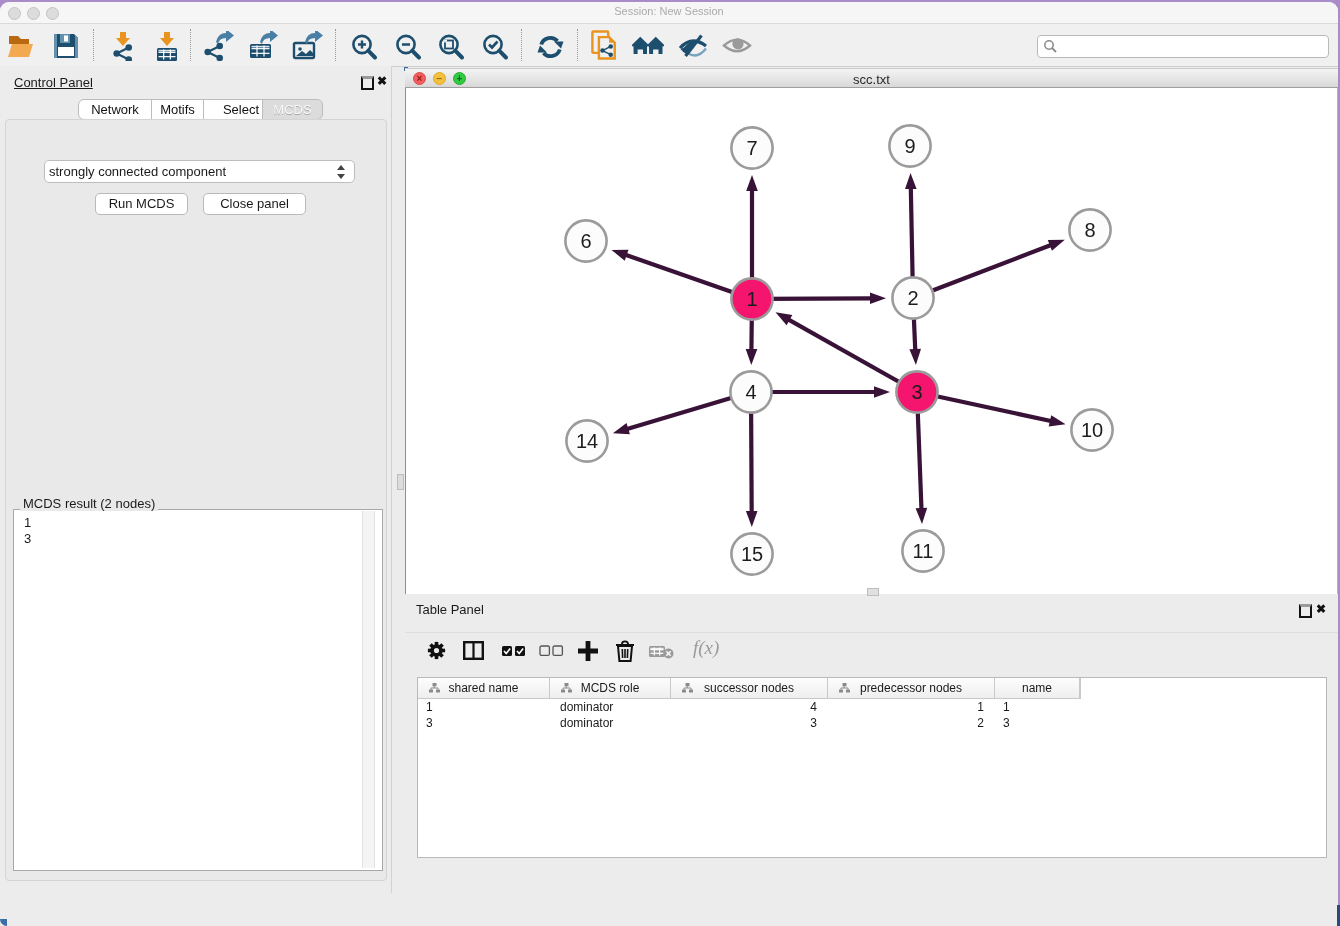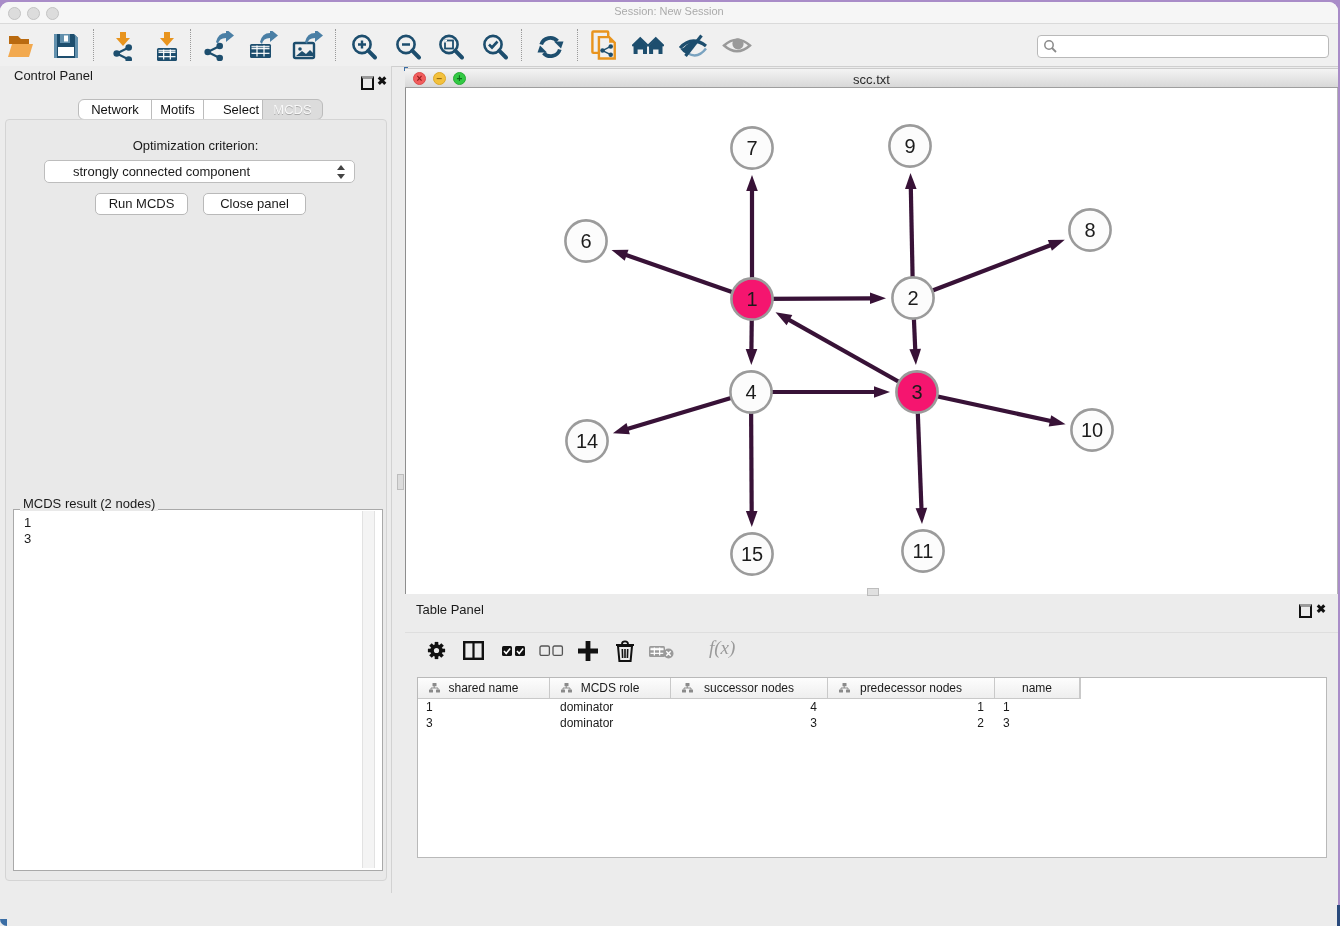--- a/index.html
+++ b/index.html
@@ -170,30 +170,29 @@
         <path d="M2 10.5 q13 -11.5 26 0 q-13 11.5 -26 0 z" fill="none" stroke="#9a9a9a" stroke-width="2.4"></path>
         <circle cx="16" cy="8.8" r="5.6" fill="#9a9a9a"></circle>
       </svg>
       <div style="position:absolute;left:1037px;top:11px;width:290px;height:21px;background:#fff;border:1px solid #b9b9b9;border-radius:4px;"></div>
       <svg style="position:absolute;left:1043px;top:15px;" width="15" height="15" viewBox="0 0 15 15">
         <circle cx="6" cy="6" r="4.2" fill="none" stroke="#8a8a8a" stroke-width="1.5"></circle>
         <line x1="9" y1="9" x2="13" y2="13" stroke="#8a8a8a" stroke-width="1.8"></line>
       </svg>
     </div>
   <div class="abs" id="cpanel">
-    <div class="ptitle" style="left:14px;top:2px;">Control Panel</div>
+    <div class="ptitle" style="left:14px;top:9px;text-decoration:underline;">Control Panel</div>
     <div class="floatbtn" style="left:361px;top:10px;"></div>
     <div class="closex" style="left:377px;top:8px;">✖</div>
     <div class="tab" style="left:78px;top:33px;width:74px;border-radius:6px 0 0 6px;">Network</div>
     <div class="tab" style="left:151px;top:33px;width:53px;">Motifs</div>
     <div class="tab" style="left:203px;top:33px;width:76px;">Select</div>
     <div class="tab" style="left:262px;top:33px;width:61px;border-radius:0 6px 6px 0;background:#dcdcdc;color:#f8f8f8;text-shadow:0 1px 0 #aaa;">MCDS</div>
     <div id="cpcontent"></div>
-    <div id="optlabel">Optimization criterion:</div>
-    <div id="combo"><span style="padding-left:28px;">strongly connected component</span>
+    <div id="combo"><span style="padding-left:4px;">strongly connected component</span>
       <svg style="position:absolute;right:8px;top:4px;" width="10" height="14" viewBox="0 0 10 14">
           <path d="M5 0 L9 5 L1 5 Z" fill="#444"></path>
           <path d="M5 14 L9 9 L1 9 Z" fill="#444"></path>
         </svg>
     </div>
     <div class="btn" style="left:95px;width:93px;">Run MCDS</div>
     <div class="btn" style="left:203px;width:103px;">Close panel</div>
     <div id="mcdsbox">
       <div style="position:absolute;left:10px;top:5px;font-size:13px;color:#1a1a1a;line-height:16px;">1<br>3</div>
       <div id="mcdsscroll"></div>
@@ -312,21 +311,21 @@
         <svg style="position:absolute;left:244px;top:11px;" width="26" height="15" viewBox="0 0 26 15">
           <rect x="0" y="2" width="16" height="11" rx="1.5" fill="#9a9a9a"></rect>
           <rect x="1.5" y="5.066666666666666" width="13" height="1.2" fill="#fff"></rect>
           <rect x="1.5" y="8.733333333333333" width="13" height="1.2" fill="#fff"></rect>
           <rect x="4.733333333333333" y="3.5" width="1.2" height="8" fill="#fff"></rect>
           <rect x="10.066666666666666" y="3.5" width="1.2" height="8" fill="#fff"></rect>
           <rect x="1.5" y="3.8" width="13" height="1.6" fill="#fff" opacity="0.85"></rect>
           <circle cx="19.5" cy="9.5" r="5" fill="#9a9a9a"></circle>
           <path d="M17.3 7.3 l4.4 4.4 M21.7 7.3 l-4.4 4.4" stroke="#fff" stroke-width="1.4"></path>
         </svg>
-        <div style="position:absolute;left:288px;top:4px;font-family:'Liberation Serif',serif;font-style:italic;font-size:19px;color:#9a9a9a;margin-left:16px;">f(x)</div>
+        <div style="position:absolute;left:288px;top:4px;font-family:'Liberation Serif',serif;font-style:italic;font-size:19px;color:#9a9a9a;">f(x)</div>
       </div>
     <div id="ttable">
         <div id="thead">
           <div class="hcol" style="left:0px;width:131px;">shared name</div>
           <div class="hicon" style="position:absolute;left:11px;top:5px;">
             <svg width="11" height="10" viewBox="0 0 11 10">
               <g fill="#8a8a8a">
                 <rect x="3.5" y="0" width="4" height="3.2" rx="0.5"></rect>
                 <rect x="0" y="6.4" width="4" height="3.2" rx="0.5"></rect>
                 <rect x="7" y="6.4" width="4" height="3.2" rx="0.5"></rect>

